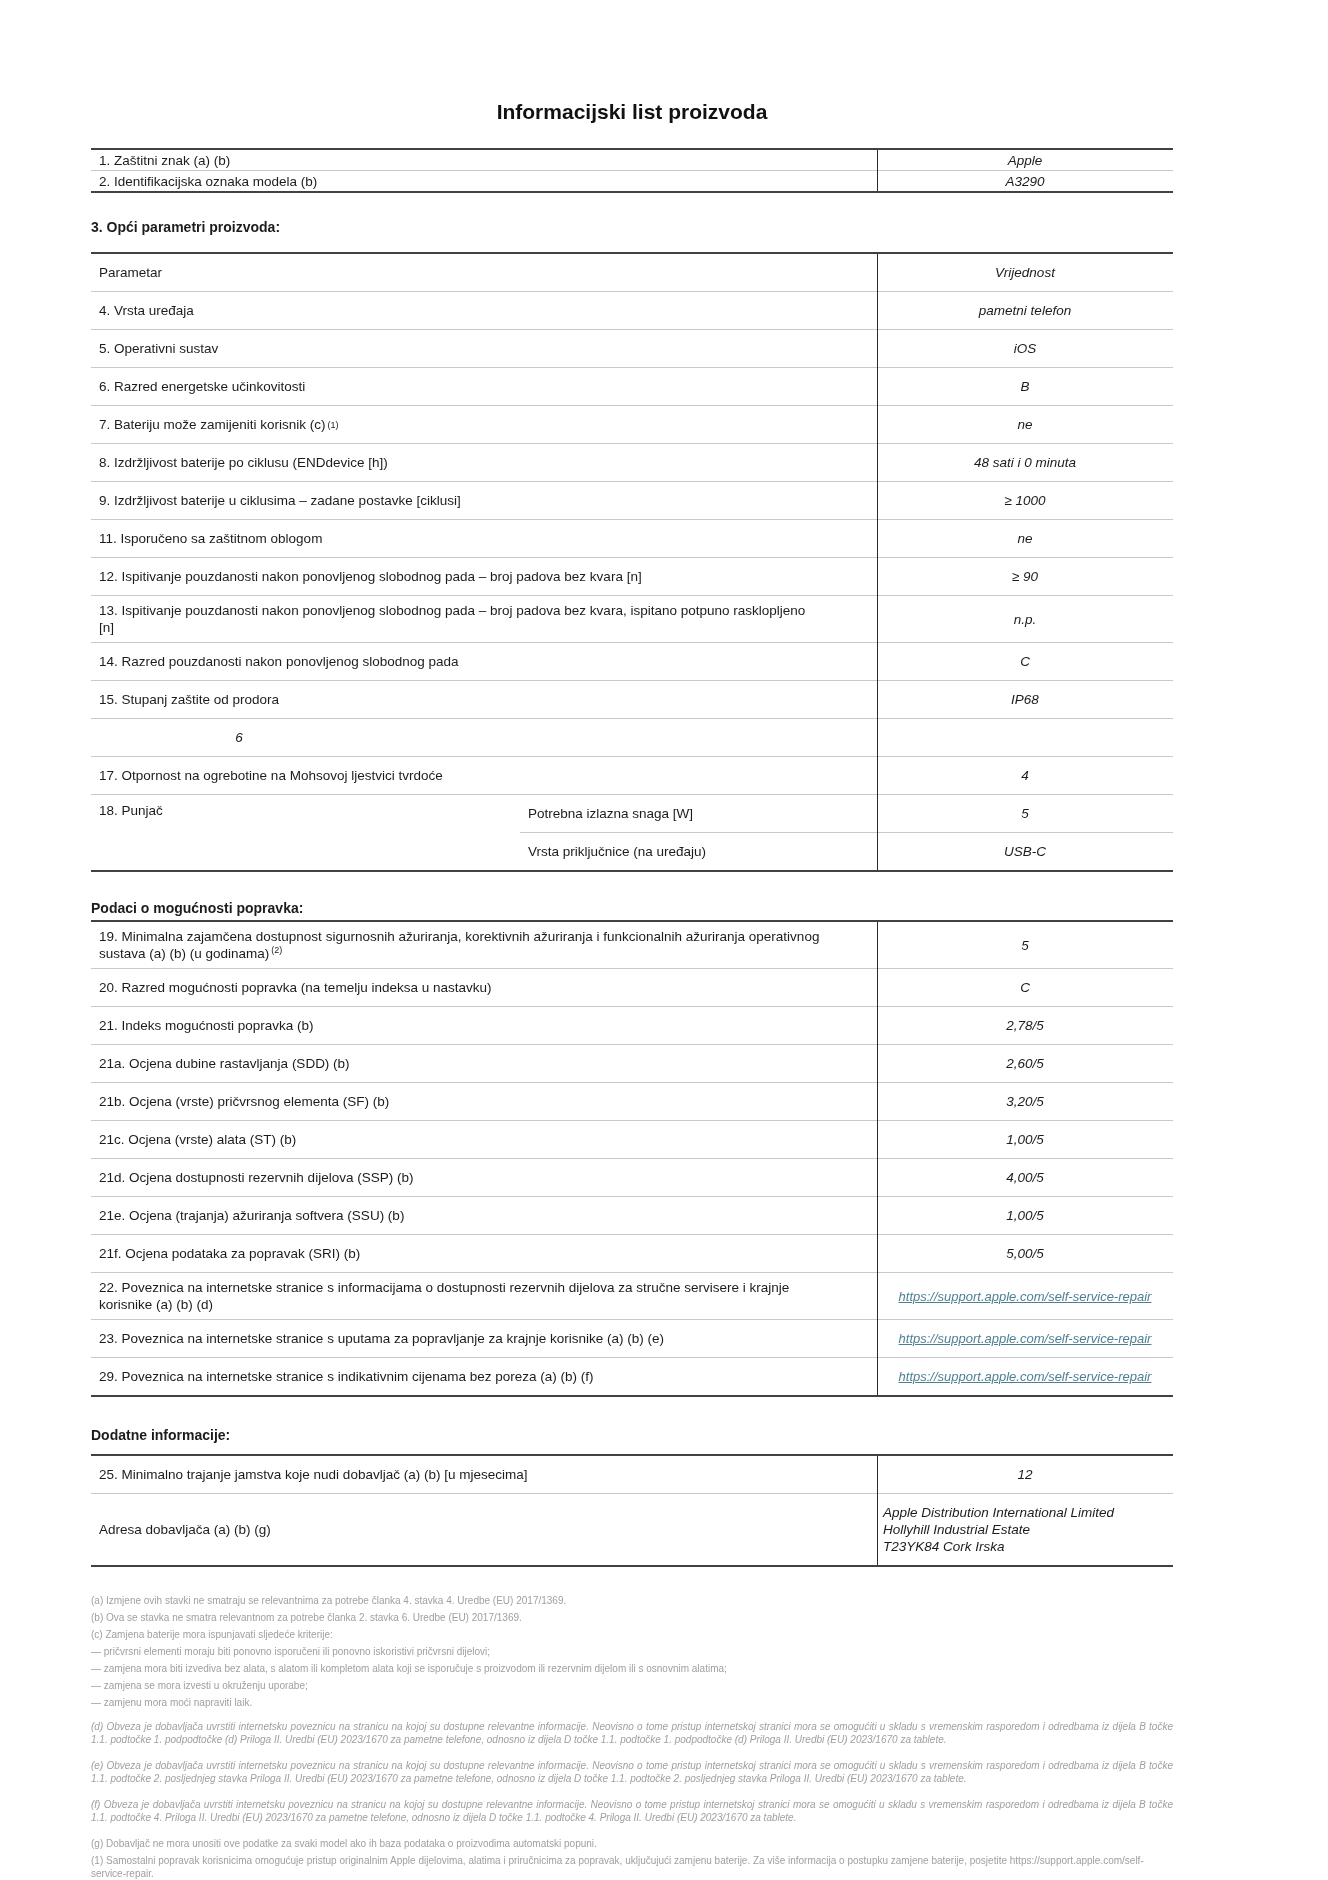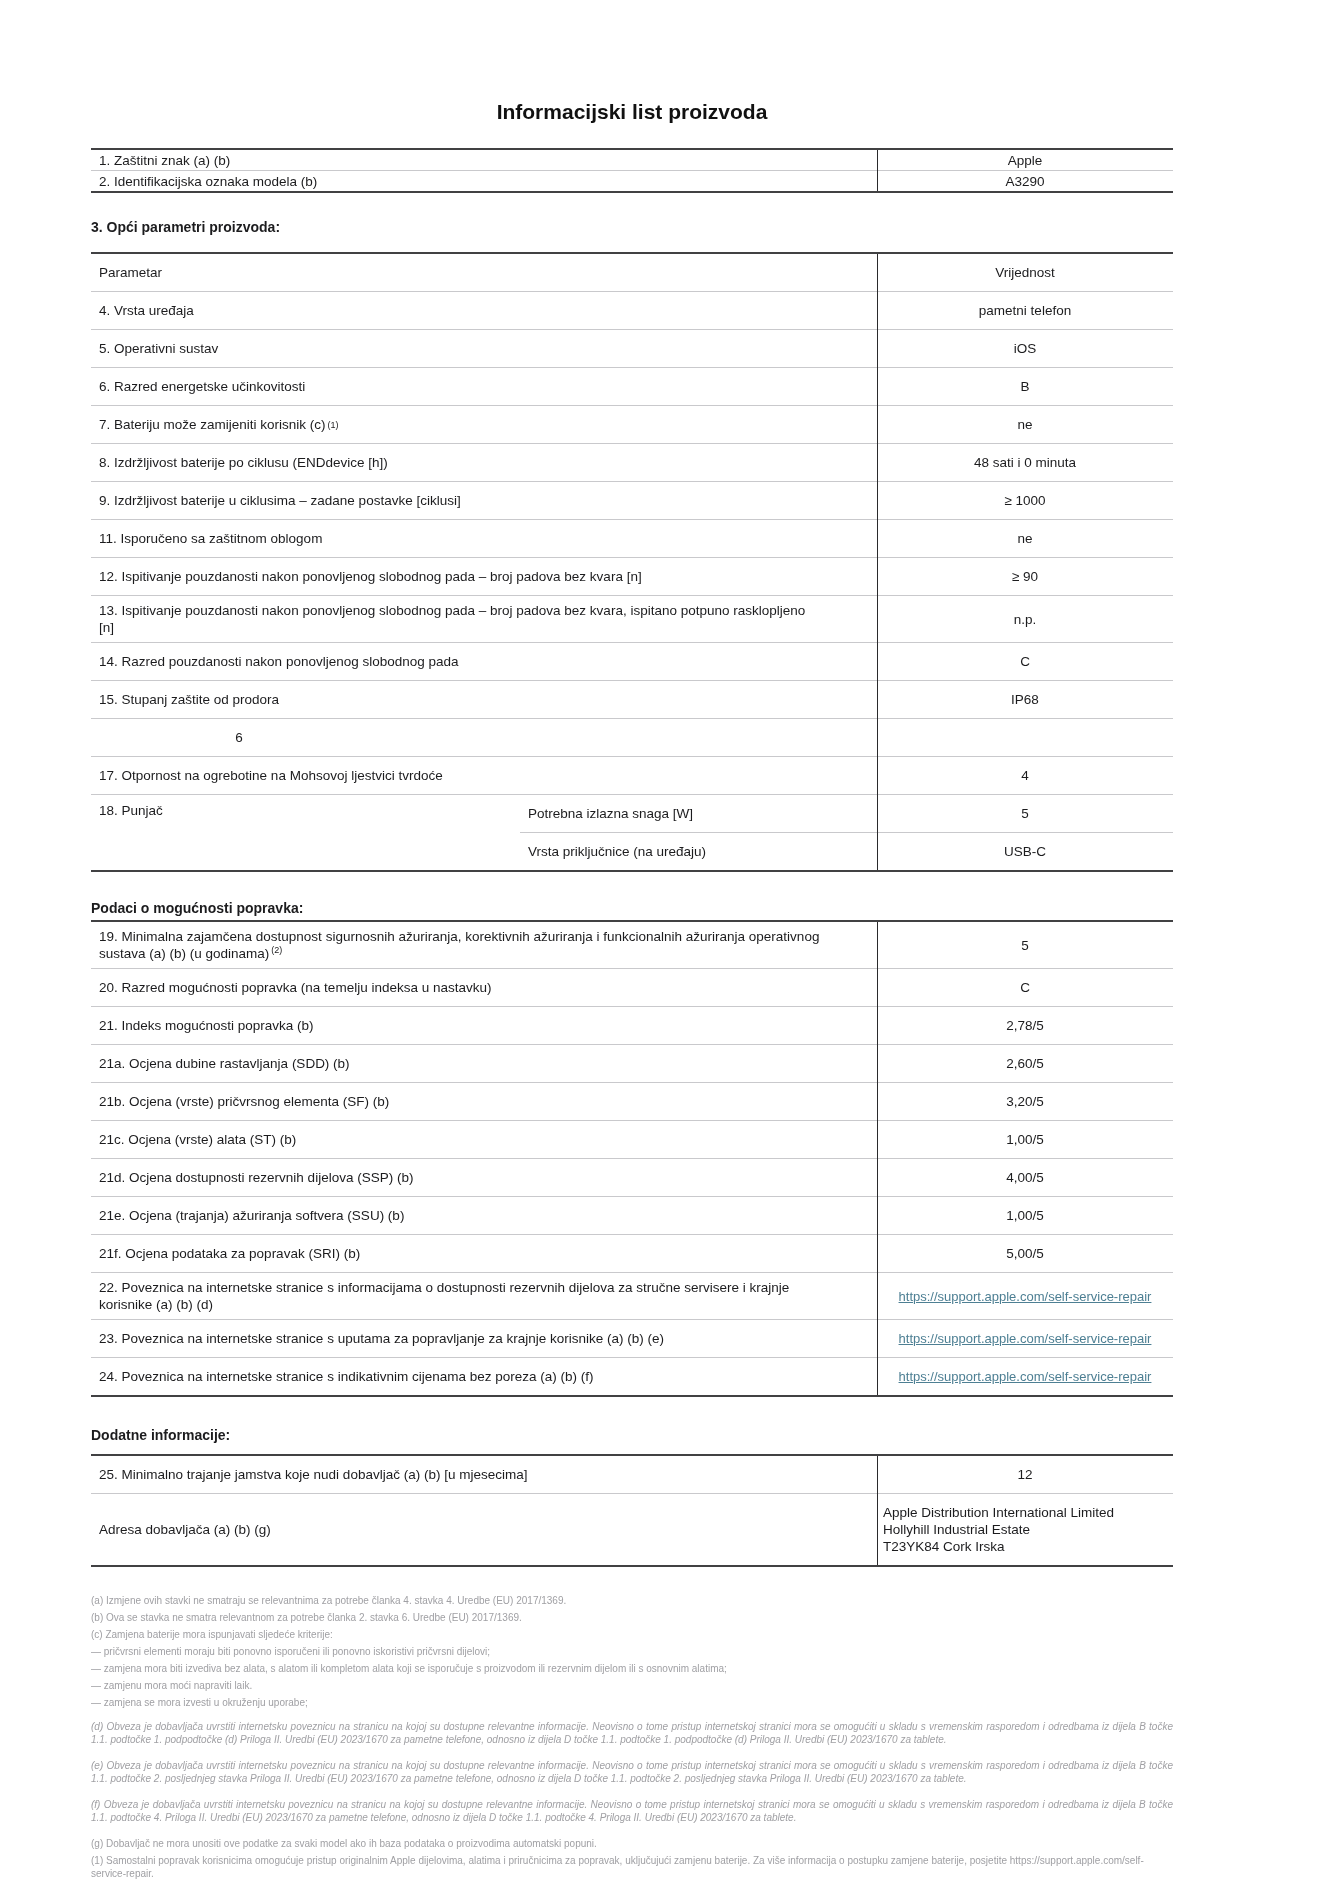--- a/index.html
+++ b/index.html
@@ -28,21 +28,21 @@
   }
   .vdiv{position:absolute;top:0;bottom:0;left:786px;width:1px;background:#2a2a2c;}
   .row{display:flex;align-items:stretch;}
   .row + .row{border-top:1px solid #c9c9cc;}
   .cell-label{
     flex:1;display:flex;align-items:center;
     padding:4px 14px 4px 8px;
   }
   .cell-value{
     width:296px;display:flex;align-items:center;justify-content:center;
-    text-align:center;padding:10px 6px;box-sizing:border-box;
+    text-align:center;padding:10px 6px;box-sizing:border-box;font-style:italic;
   }
   .t1{margin-top:23px;}
   .t1 .row{min-height:20px;}
   .t1 .cell-label,.t1 .cell-value{padding-top:1px;padding-bottom:1px;}
 
   .t2{margin-top:16px;}
   .t2 .row,.t3 .row,.t4 .row{min-height:30px;}
   .h2x{min-height:46px !important;}
   .l2{display:block;}
 
@@ -231,21 +231,21 @@
           <a class="val-link" href="#">https://support.apple.com/self-service-repair</a>
         </div>
       </div>
       <div class="row">
         <div class="cell-label">23. Poveznica na internetske stranice s uputama za popravljanje za krajnje korisnike (a) (b) (e)</div>
         <div class="cell-value">
           <a class="val-link" href="#">https://support.apple.com/self-service-repair</a>
         </div>
       </div>
       <div class="row">
-        <div class="cell-label">24. Poveznica na internetske stranice s indikativnim cijenama bez poreza (a) (b) (f)</div>
+        <div class="cell-label">29. Poveznica na internetske stranice s indikativnim cijenama bez poreza (a) (b) (f)</div>
         <div class="cell-value">
           <a class="val-link" href="#">https://support.apple.com/self-service-repair</a>
         </div>
       </div>
     </div>
 
     <div class="section-heading sh-add">Dodatne informacije:</div>
 
     <div class="tbl t4">
       <div class="vdiv"></div>
@@ -262,22 +262,22 @@
         </div>
       </div>
     </div>
 
     <div class="footnotes">
       <div class="fn">(a) Izmjene ovih stavki ne smatraju se relevantnima za potrebe članka 4. stavka 4. Uredbe (EU) 2017/1369.</div>
       <div class="fn">(b) Ova se stavka ne smatra relevantnom za potrebe članka 2. stavka 6. Uredbe (EU) 2017/1369.</div>
       <div class="fn">(c) Zamjena baterije mora ispunjavati sljedeće kriterije:</div>
       <div class="fn">— pričvrsni elementi moraju biti ponovno isporučeni ili ponovno iskoristivi pričvrsni dijelovi;</div>
       <div class="fn">— zamjena mora biti izvediva bez alata, s alatom ili kompletom alata koji se isporučuje s proizvodom ili rezervnim dijelom ili s osnovnim alatima;</div>
+      <div class="fn">— zamjena se mora izvesti u okruženju uporabe;</div>
       <div class="fn">— zamjenu mora moći napraviti laik.</div>
-      <div class="fn">— zamjena se mora izvesti u okruženju uporabe;</div>
       <div class="fn fn-para">(d) Obveza je dobavljača uvrstiti internetsku poveznicu na stranicu na kojoj su dostupne relevantne informacije. Neovisno o tome pristup internetskoj stranici mora se omogućiti u skladu s vremenskim rasporedom i odredbama iz dijela B točke 1.1. podtočke 1. podpodtočke (d) Priloga II. Uredbi (EU) 2023/1670 za pametne telefone, odnosno iz dijela D točke 1.1. podtočke 1. podpodtočke (d) Priloga II. Uredbi (EU) 2023/1670 za tablete.</div>
       <div class="fn fn-para">(e) Obveza je dobavljača uvrstiti internetsku poveznicu na stranicu na kojoj su dostupne relevantne informacije. Neovisno o tome pristup internetskoj stranici mora se omogućiti u skladu s vremenskim rasporedom i odredbama iz dijela B točke 1.1. podtočke 2. posljednjeg stavka Priloga II. Uredbi (EU) 2023/1670 za pametne telefone, odnosno iz dijela D točke 1.1. podtočke 2. posljednjeg stavka Priloga II. Uredbi (EU) 2023/1670 za tablete.</div>
       <div class="fn fn-para">(f) Obveza je dobavljača uvrstiti internetsku poveznicu na stranicu na kojoj su dostupne relevantne informacije. Neovisno o tome pristup internetskoj stranici mora se omogućiti u skladu s vremenskim rasporedom i odredbama iz dijela B točke 1.1. podtočke 4. Priloga II. Uredbi (EU) 2023/1670 za pametne telefone, odnosno iz dijela D točke 1.1. podtočke 4. Priloga II. Uredbi (EU) 2023/1670 za tablete.</div>
       <div class="fn fn-g">(g) Dobavljač ne mora unositi ove podatke za svaki model ako ih baza podataka o proizvodima automatski popuni.</div>
       <div class="fn fn-1">(1) Samostalni popravak korisnicima omogućuje pristup originalnim Apple dijelovima, alatima i priručnicima za popravak, uključujući zamjenu baterije. Za više informacija o postupku zamjene baterije, posjetite https://support.apple.com/self-service-repair.</div>
       <div class="fn fn-2">(2) Od datuma prestanka stavljanja na tržište.</div>
       <div class="version">Verzija 2</div>
     </div>
 
   </div>

